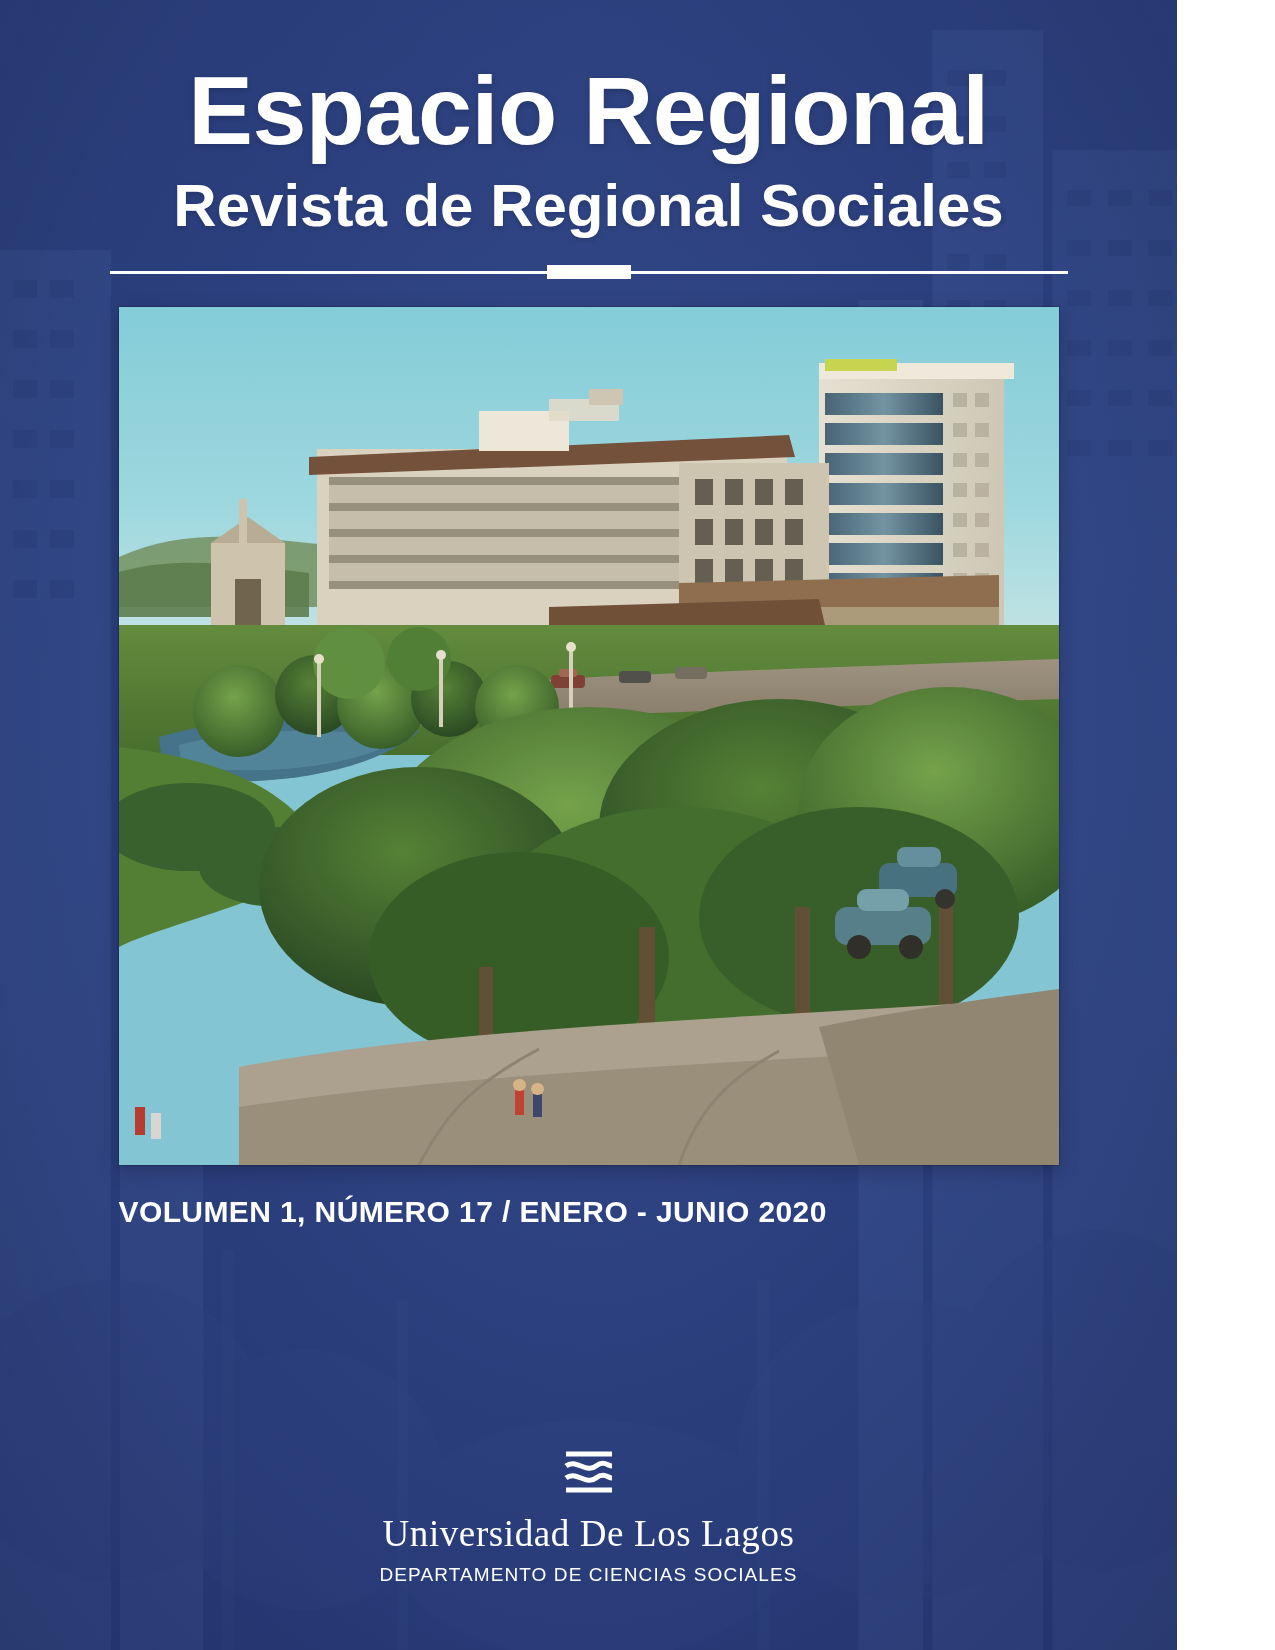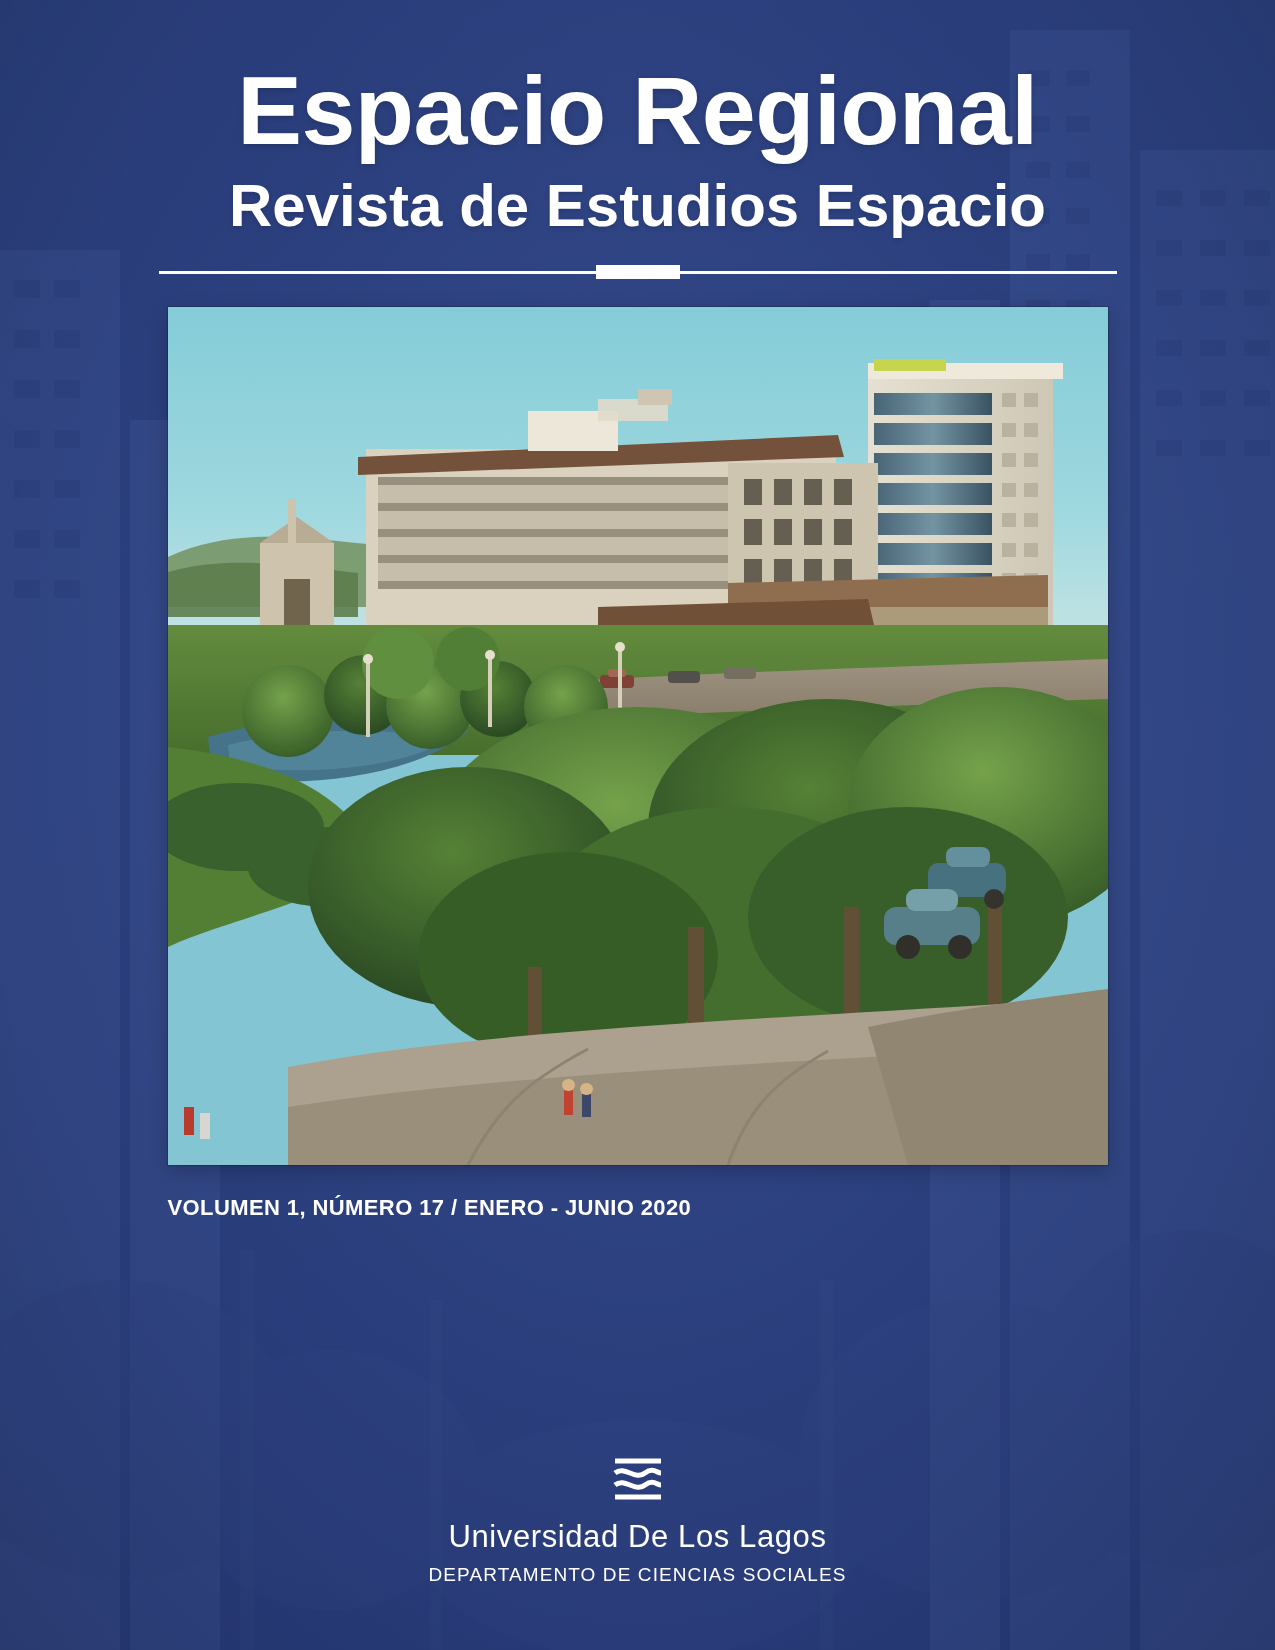--- a/index.html
+++ b/index.html
@@ -6,21 +6,21 @@
     margin: 0;
     padding: 0;
     background: #ffffff;
   }
   body {
     font-family: "Liberation Sans", sans-serif;
   }
 
   .cover {
     position: relative;
-    width: 1275px;
+    width: 1177px;
     height: 1650px;
     overflow: hidden;
     background: #8b5cf6;
   }
 
   
   .bg-watermark {
     position: absolute;
     inset: 0;
     background:
@@ -105,43 +105,43 @@
     box-shadow: 0 0 0 1px rgba(0,0,0,0.18), 0 6px 18px rgba(0,0,0,0.22);
     overflow: hidden;
     background: #7ec8dd;
   }
   .photo-frame svg { display: block; width: 100%; height: 100%; }
 
   .issue-line {
     width: 940px;
     margin: 30px auto 0 auto;
     color: #ffffff;
-    font-size: 22px;
+    font-size: 30px;
     font-weight: bold;
     letter-spacing: 0.4px;
     text-align: left;
   }
 
   .footer {
     position: absolute;
     left: 0;
     right: 0;
     bottom: 52px;
     text-align: center;
   }
   .logo-mark {
     margin: 0 auto 14px auto;
     width: 58px;
     height: 52px;
   }
   .logo-mark svg { display: block; width: 100%; height: 100%; }
   .university-name {
     color: #ffffff;
-    font-family: Liberation Sans, sans-serif;
-    font-size: 31px;
+    font-family: Liberation Serif, serif;
+    font-size: 37px;
     letter-spacing: 0.6px;
     margin: 0;
   }
   .department-name {
     color: #ffffff;
     font-size: 19px;
     letter-spacing: 1.1px;
     margin: 9px 0 12px 0;
   }
 </style>
@@ -237,21 +237,21 @@
       </g>
     </svg>
   </div>
 
   <div class="vignette"></div>
 
   <div class="content">
 
     <div class="title-block">
       <h1 class="journal-title">Espacio Regional</h1>
-      <h2 class="journal-subtitle">Revista de Estudios Espacio</h2>
+      <h2 class="journal-subtitle">Revista de Regional Sociales</h2>
     </div>
 
     <div class="rule-wrap">
       <div class="rule-line"></div>
       <div class="rule-tick"></div>
     </div>
 
     <div class="photo-frame">
       <svg viewBox="0 0 940 858" preserveAspectRatio="none" xmlns="http://www.w3.org/2000/svg">
         <defs>

